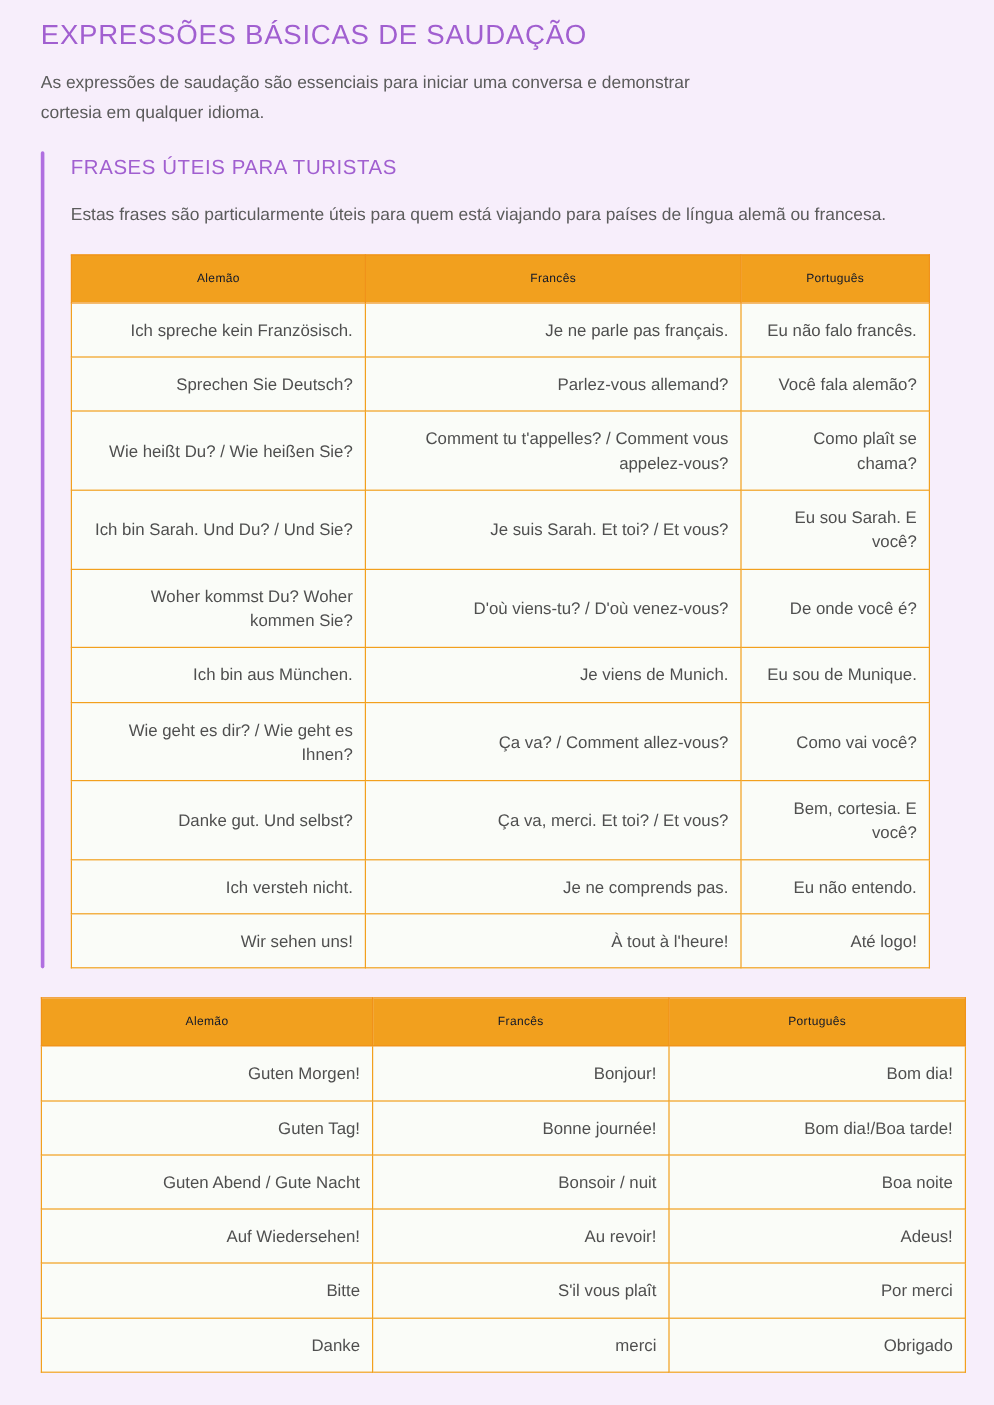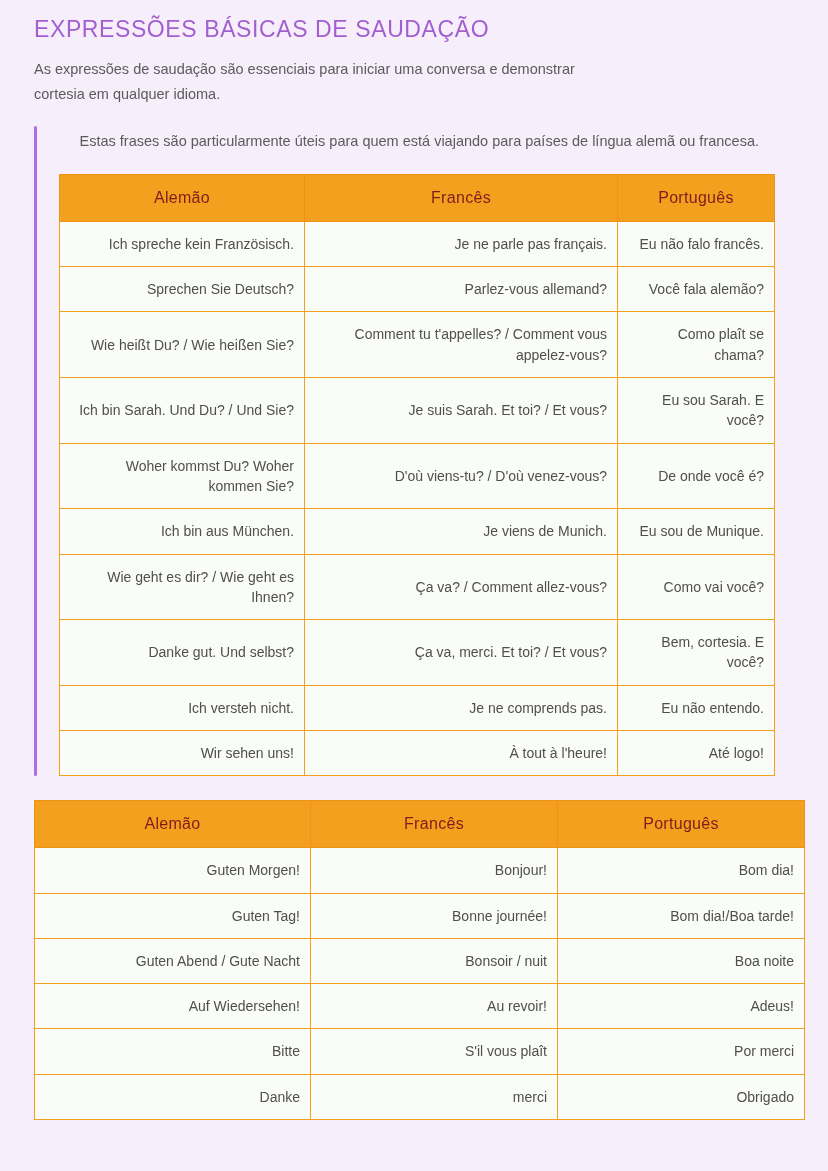--- a/index.html
+++ b/index.html
@@ -54,33 +54,32 @@
     letter-spacing: 0.5px;
     color: #a15fd0;
     margin: 2px 0 16px 0;
   }
   .section-text {
     font-size: 14.5px;
     line-height: 1.8;
     color: #5b5b5b;
     margin: 0 0 20px 0;
     max-width: 700px;
-    text-align: right;
   }
   table.phrase-table {
     border-collapse: collapse;
     width: 100%;
     background: #fbfcfa;
     table-layout: fixed;
   }
   table.phrase-table th {
     background: #f2a01e;
-    color: #7f1d1d;
+    color: #0f172a;
     font-weight: 400;
-    font-size: 16px;
+    font-size: 10px;
     letter-spacing: 0.3px;
     padding: 14px 22px;
     border: 1px solid #f0921a;
     text-align: center;
   }
   table.phrase-table td {
     border: 1px solid #f2a01e;
     padding: 12px 10px;
     font-size: 14px;
     line-height: 1.45;
@@ -104,20 +103,21 @@
 
 <div class="page">
 
   <h1 class="main-title">EXPRESSÕES BÁSICAS DE SAUDAÇÃO</h1>
 
   <p class="intro-text">As expressões de saudação são essenciais para iniciar uma conversa e demonstrar cortesia em qualquer idioma.</p>
 
   <div class="section">
     <div class="section-bar"></div>
     <div class="section-body">
+      <h2 class="section-title">FRASES ÚTEIS PARA TURISTAS</h2>
       <p class="section-text">Estas frases são particularmente úteis para quem está viajando para países de língua alemã ou francesa.</p>
 
       <table class="phrase-table table-one">
         <colgroup>
             <col class="c1">
             <col class="c2">
             <col class="c3">
           </colgroup>
         <thead>
           <tr>

